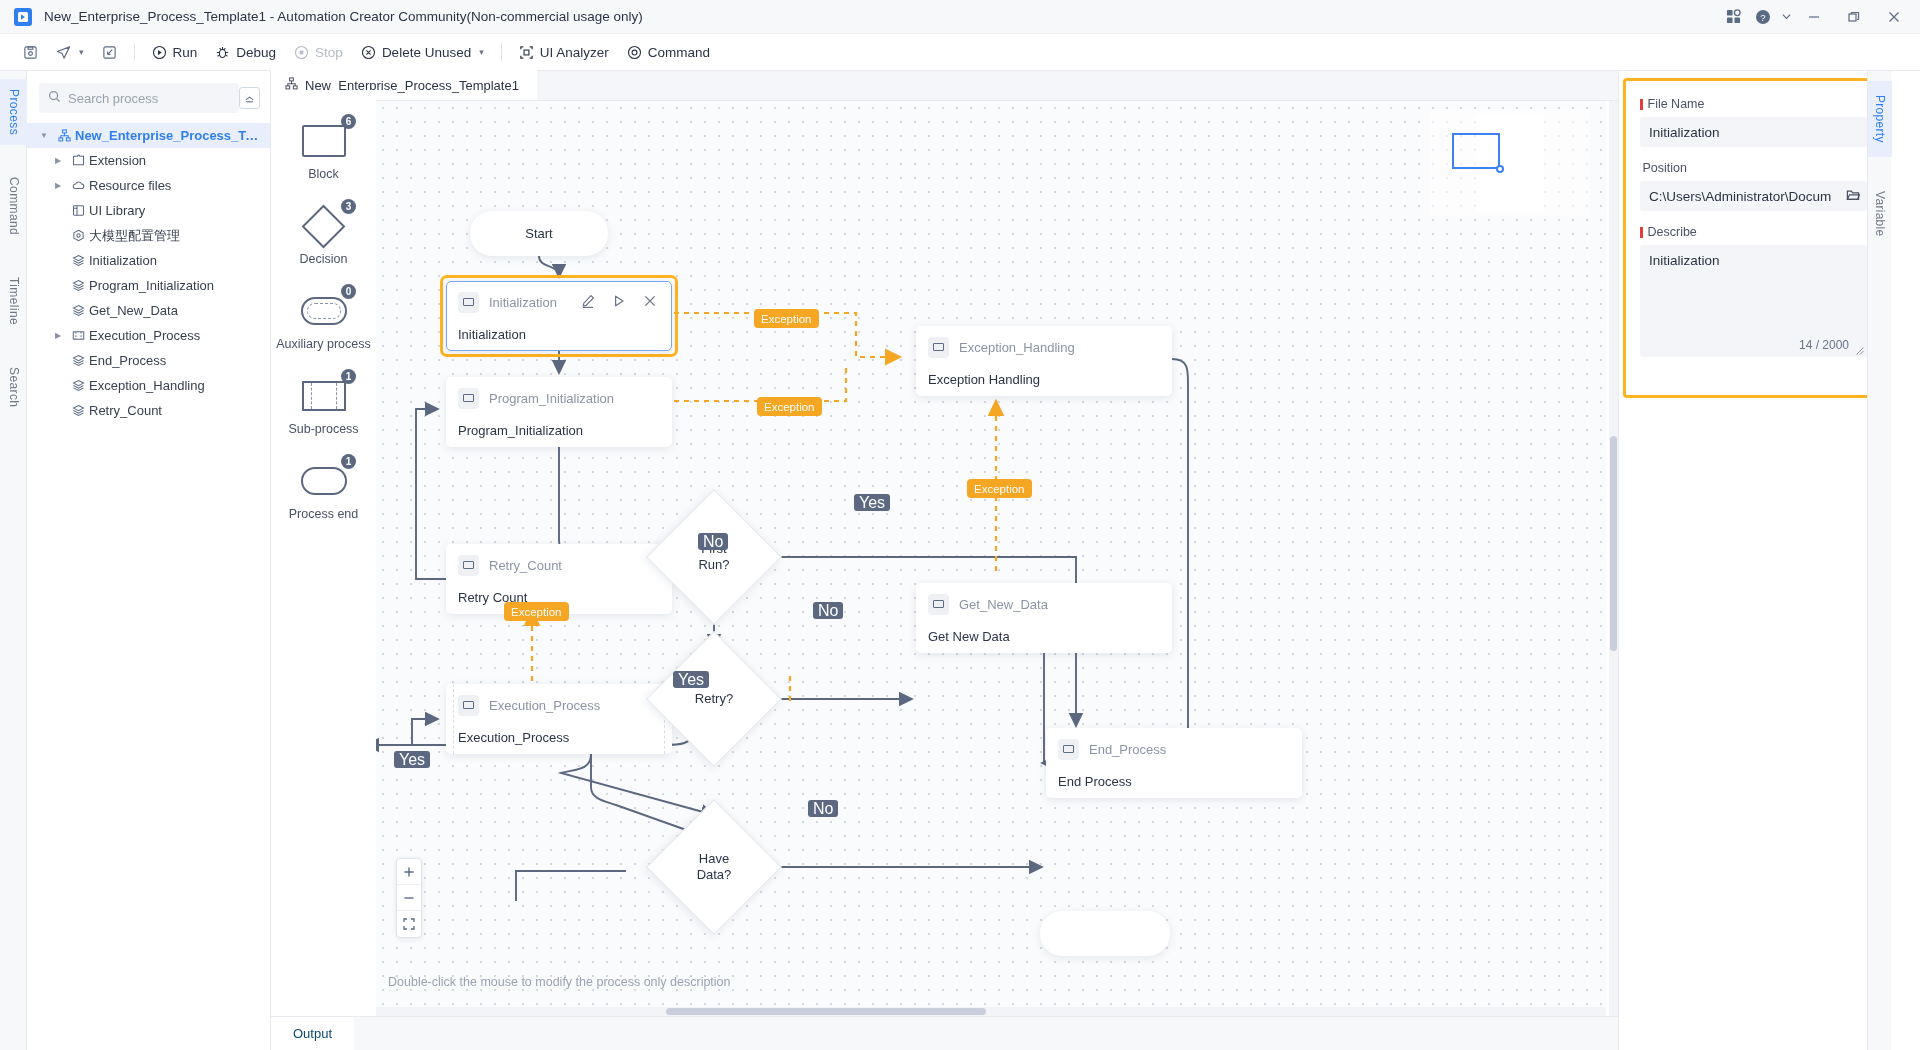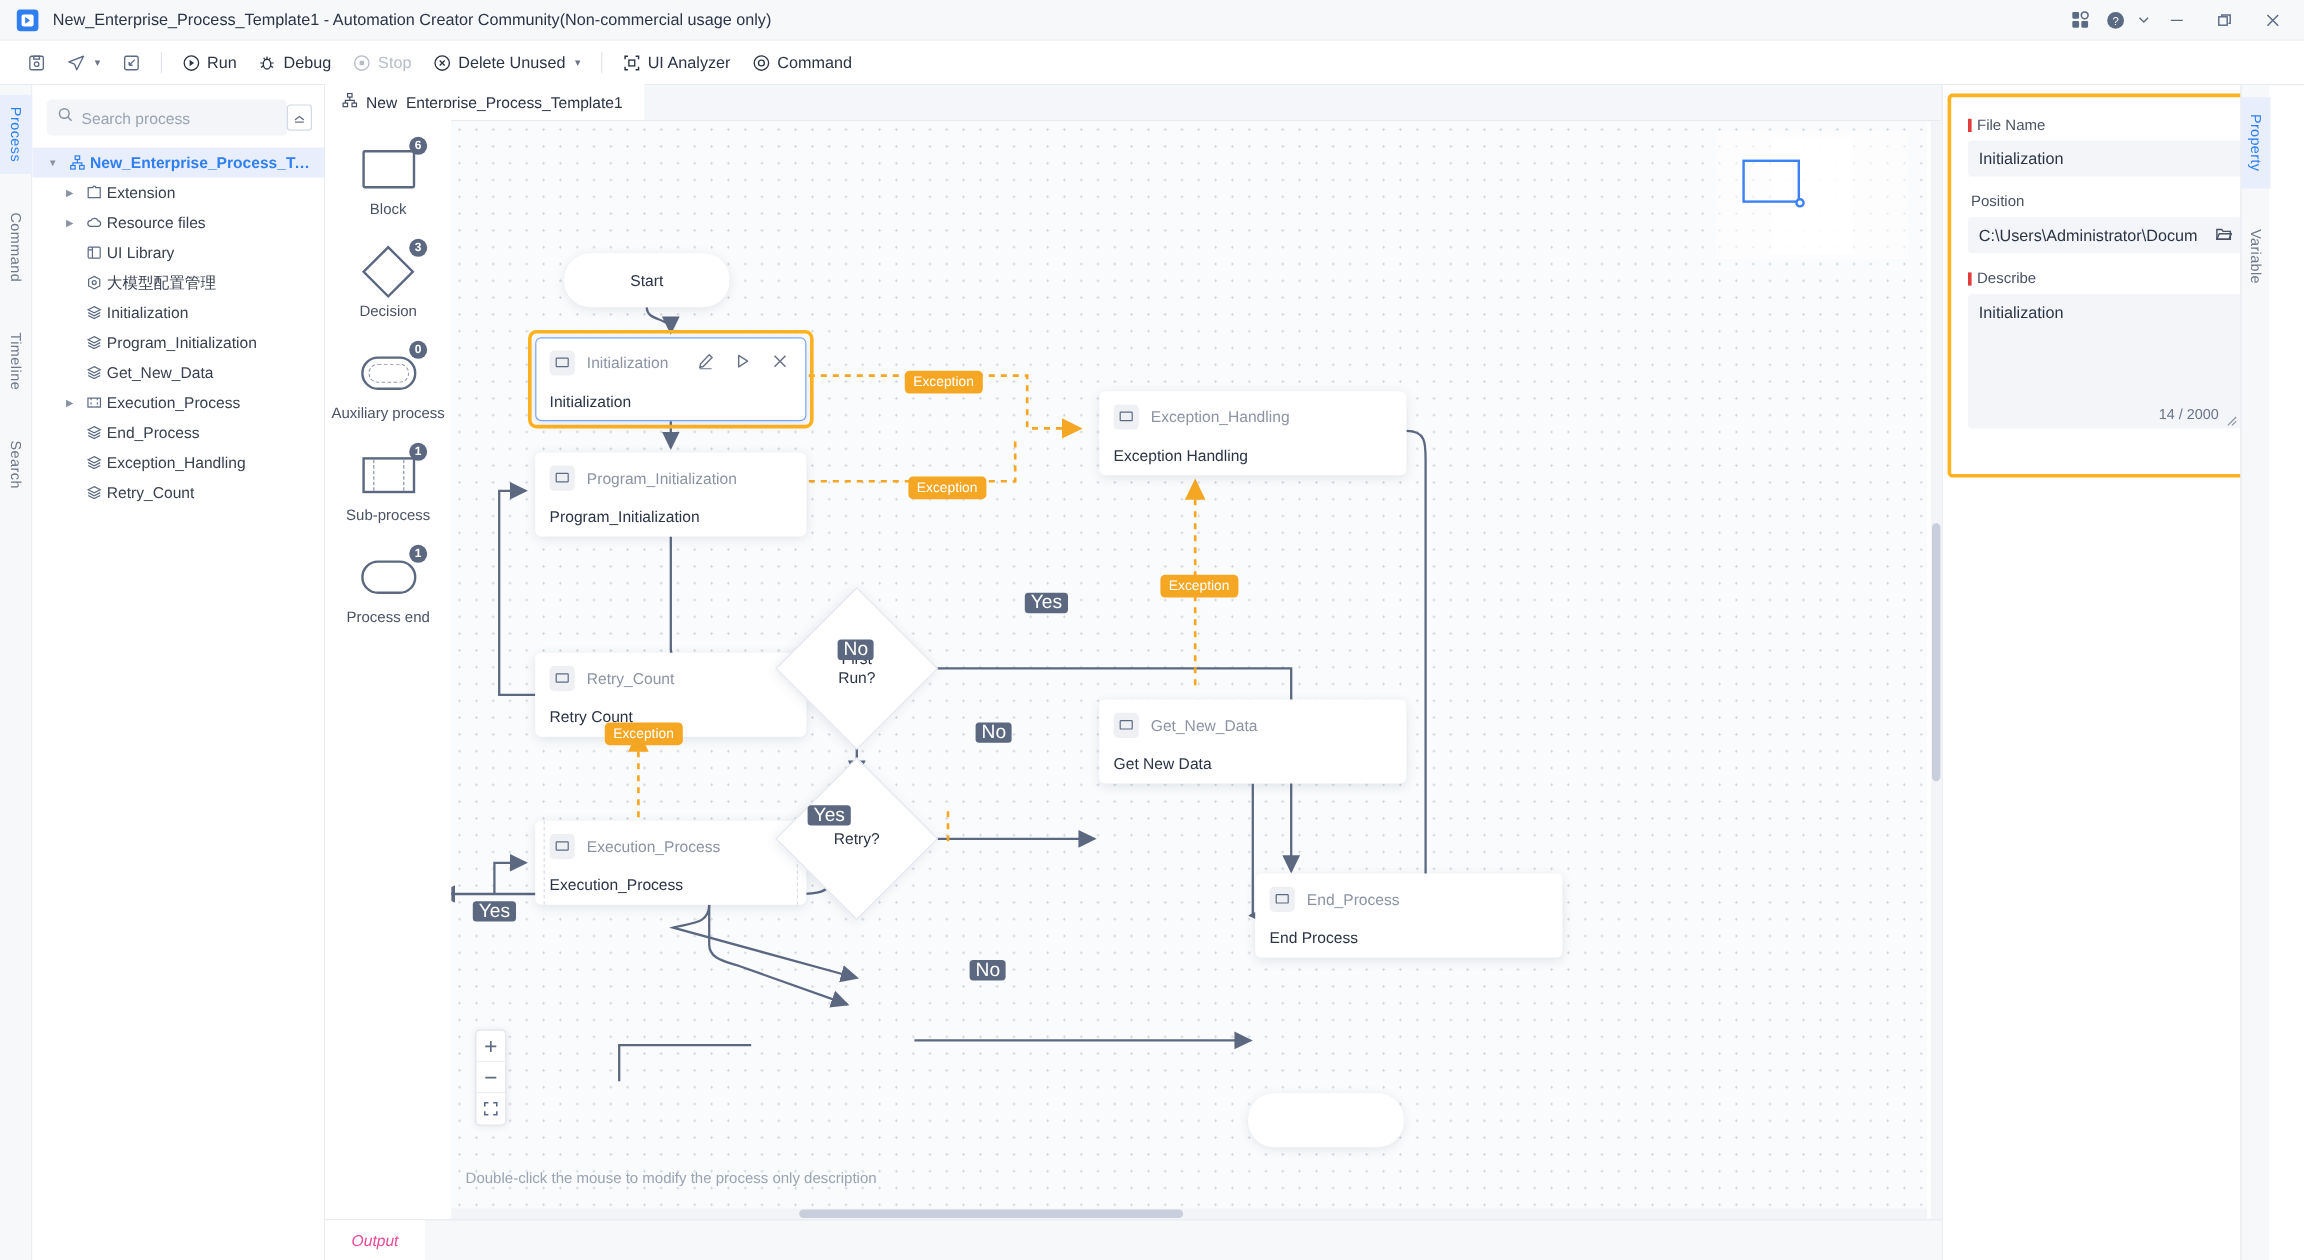--- a/index.html
+++ b/index.html
@@ -215,21 +215,21 @@
   .hscroll { position:absolute; left:376px; top:1007px; width:1230px; height:9px; background:#f3f4f7; }
   .hscroll i { position:absolute; left:290px; top:1px; width:320px; height:7px; background:#c8cedb; border-radius:4px; display:block; }
   .vscroll { position:absolute; left:1609px; top:101px; width:9px; height:915px; background:#f3f4f7; }
   .vscroll i { position:absolute; left:1px; top:335px; width:7px; height:215px; background:#c8cedb; border-radius:4px; display:block; }
 
   
   .outputbar {
     position:absolute; left:271px; top:1016px; width:1351px; height:34px;
     background:#f7f8fa; border-top:1px solid #e7eaef; display:flex; align-items:center;
   }
-  .output-tab { height:34px; display:flex; align-items:center; padding:0 22px; font-size:13px; color:#ec4899; background:#fff;font-style:italic; }
+  .output-tab { height:34px; display:flex; align-items:center; padding:0 22px; font-size:13px; color:#0c4a6e; background:#fff; }
 
   
   .right-panel {
     position:absolute; left:1618px; top:71px; width:273px; height:979px;
     background:#fff; border-left:1px solid #e7eaef;
   }
   .prop-card {
     position:absolute; left:4px; top:7px; width:263px; height:320px;
     border:3px solid #ffb320; border-radius:4px; background:#fff; padding:16px 14px;
   }
@@ -728,20 +728,24 @@
       </div>
 
       <div class="diamond-node" style="left:290px; top:408px; width:96px; height:96px;">
         <div class="dshape"></div>
         <div class="dtext">First<br>Run?</div>
       </div>
       <div class="diamond-node" style="left:290px; top:550px; width:96px; height:96px;">
         <div class="dshape"></div>
         <div class="dtext">Retry?</div>
       </div>
+      <div class="diamond-node" style="left:290px; top:718px; width:96px; height:96px;">
+        <div class="dshape"></div>
+        <div class="dtext">Have<br>Data?</div>
+      </div>
 
       <div class="term" style="left:664px; top:810px; width:130px; height:45px;"></div>
 
       <div class="elabel exc" style="left:378px; top:208px;">Exception</div>
       <div class="elabel exc" style="left:381px; top:296px;">Exception</div>
       <div class="elabel exc" style="left:591px; top:378px;">Exception</div>
       <div class="elabel exc" style="left:128px; top:501px;">Exception</div>
       <div class="elabel" style="left:478px; top:393px;">Yes</div>
       <div class="elabel" style="left:322px; top:432px;">No</div>
       <div class="elabel" style="left:437px; top:501px;">No</div>

